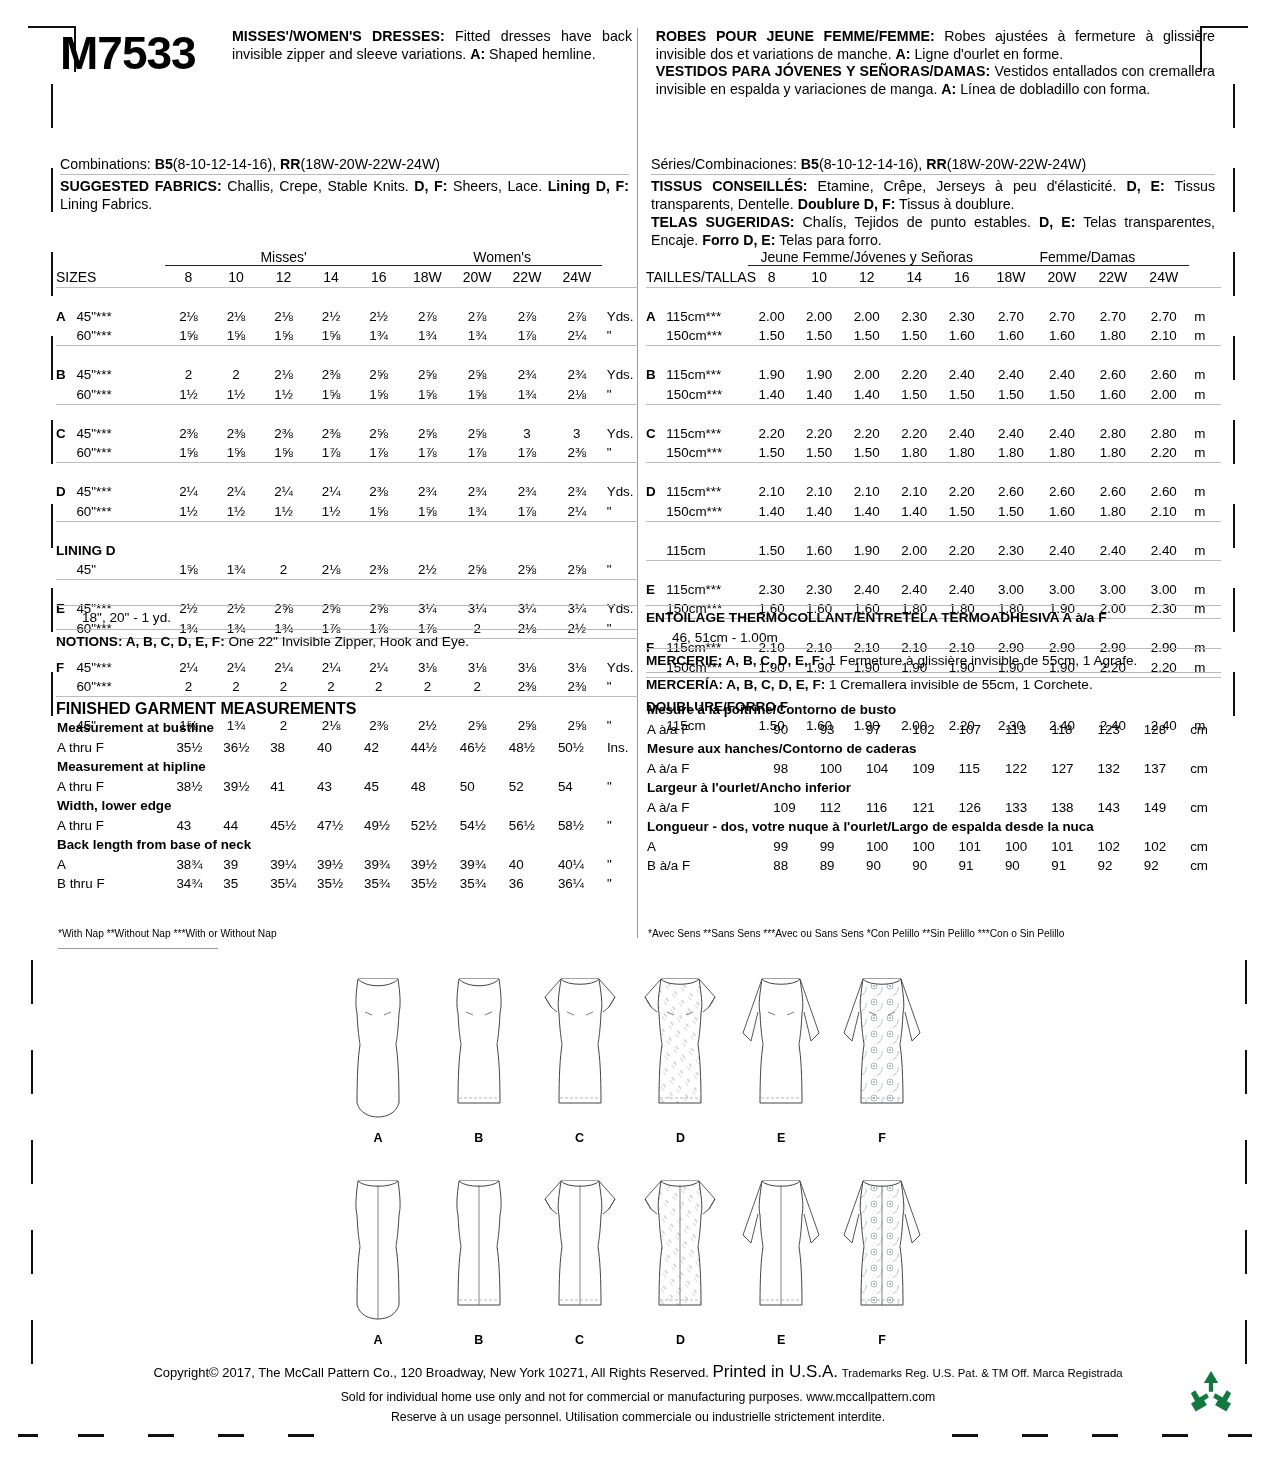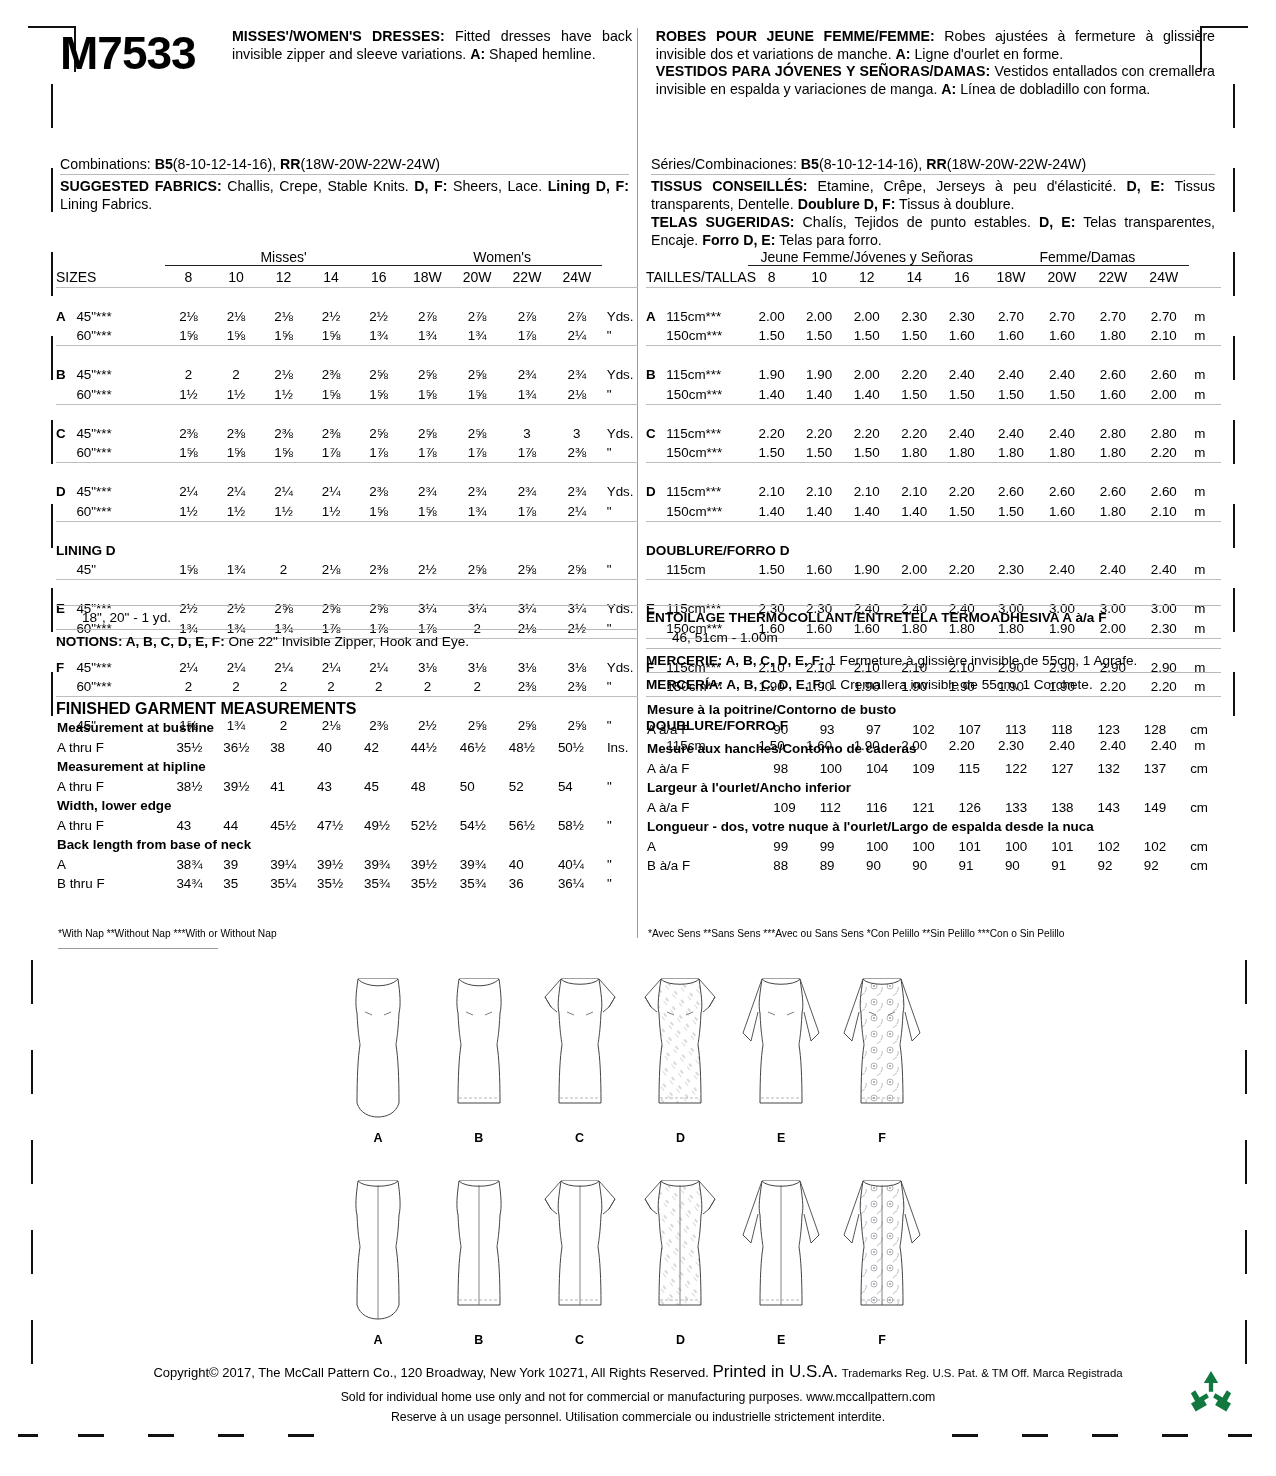--- a/index.html
+++ b/index.html
@@ -593,23 +593,20 @@
               <td class="num">1.40</td>
               <td class="num">1.50</td>
               <td class="num">1.50</td>
               <td class="num">1.60</td>
               <td class="num">1.80</td>
               <td class="num">2.10</td>
               <td class="unit">m</td>
             </tr>
             <tr class="sep">
               <td colspan="12"></td>
-            </tr>
-            <tr>
-              <td colspan="12" class="grouphdr">DOUBLURE/FORRO D</td>
             </tr>
             <tr>
               <td class="grp"></td>
               <td class="vw">115cm</td>
               <td class="num">1.50</td>
               <td class="num">1.60</td>
               <td class="num">1.90</td>
               <td class="num">2.00</td>
               <td class="num">2.20</td>
               <td class="num">2.30</td>

